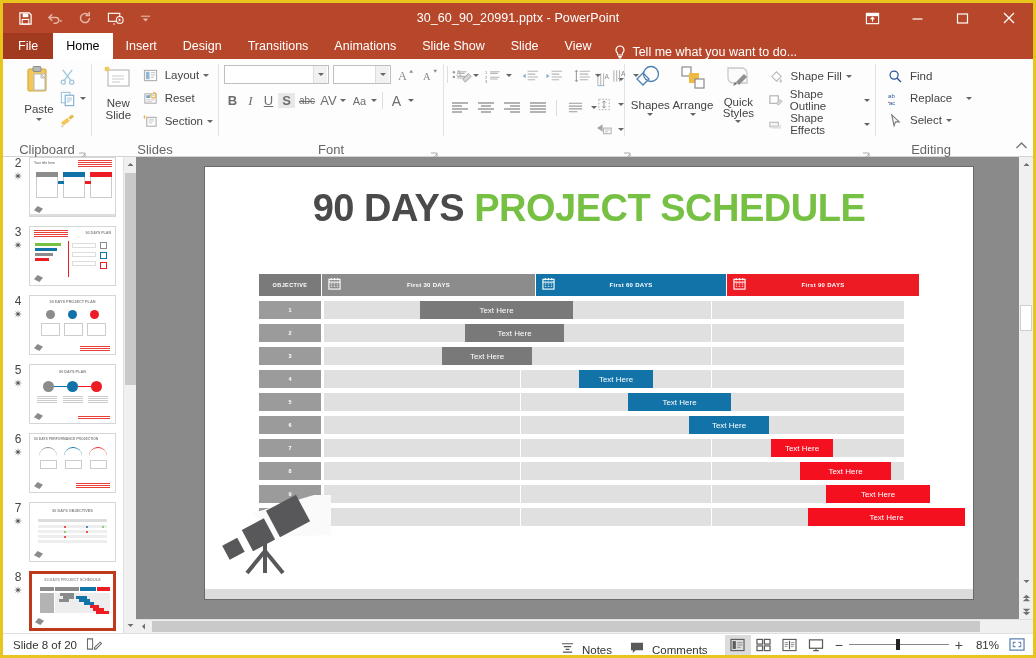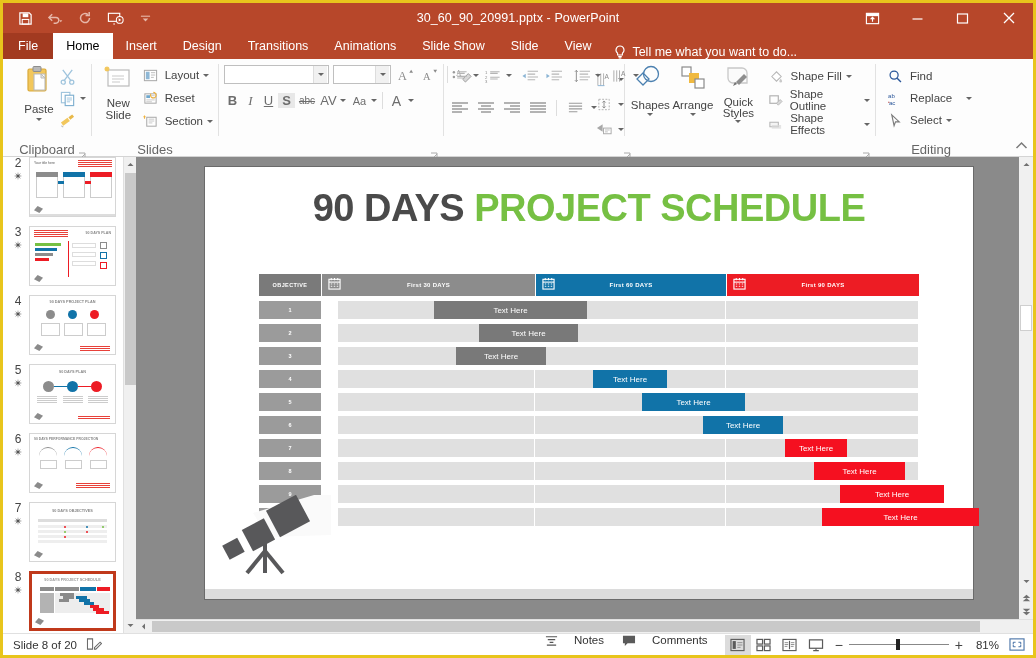--- a/index.html
+++ b/index.html
@@ -116,21 +116,21 @@
   .hdr-cell { display: flex; align-items: center; position: relative; }
   .hdr-cell .cal { margin-left: 6px; }
   .hdr-cell .htxt { position: absolute; left: 0; right: 0; text-align: center; color: #fff; font-size: 6px; font-weight: bold; letter-spacing: .3px; }
   .hdr-30 { width: 213px; background: #8c8c8c; }
   .hdr-60 { width: 190px; background: #1173a8; }
   .hdr-90 { width: 192px; background: #ed1c24; }
 
   .body-rows { margin-top: 5px; }
   .brow { display: flex; height: 18px; margin-bottom: 5px; position: relative; }
   .bnum { width: 62px; background: #9b9b9b; display: flex; align-items: center; justify-content: center; color: #fff; font-size: 5.5px; font-weight: bold; }
-  .btrack { flex: 1; display: flex; gap: 1px; margin-left: 17px; position: relative; }
+  .btrack { flex: 1; display: flex; gap: 1px; margin-left: 3px; position: relative; }
   .tcell { background: #e0e0e0; height: 18px; }
   .tc30 { width: 196px; }
   .tc60 { width: 190px; }
   .tc90 { width: 192px; }
   .bar {
     position: absolute; top: 0; height: 18px; display: flex; align-items: center;
     justify-content: center; color: #fff; font-size: 8px;
   }
   .bar.gray { background: #797979; }
   .bar.blue { background: #1173a8; }
@@ -144,21 +144,21 @@
   .ch-thumb { height: 11px; background: #c9c9c9; }
   .canvas-vscroll { position: absolute; right: 0; top: 0; bottom: 0; width: 14px; background: #f0f0f0; }
 
   
   .statusbar {
     height: 22px; background: #fff; border-top: 1px solid #e0e0e0; display: flex;
     align-items: center; font-size: 11.5px; color: #333; flex: 0 0 22px; position: relative;
   }
   .sb-left { display: flex; align-items: center; gap: 9px; padding-left: 10px; }
   .sb-right { position: absolute; right: 8px; display: flex; align-items: center; gap: 0px; }
-  .sb-item { display: flex; align-items: flex-start; gap: 16px; padding: 0 9px; height: 22px; }
+  .sb-item { display: flex; align-items: flex-end; gap: 8px; padding: 0 9px; height: 22px; }
   .viewbtn { width: 26px; height: 20px; display: flex; align-items: center; justify-content: center; }
   .viewbtn.active { background: #dcdcdc; }
   .zoomslider { display: flex; align-items: center; gap: 6px; padding: 0 6px; }
   .ztrack { width: 100px; height: 1px; background: #888; position: relative; }
   .zhandle { position: absolute; top: -5px; width: 4px; height: 11px; background: #222; }
   .ztick { position: absolute; top: -3px; width: 1px; height: 7px; background: #888; }
   .zpct { width: 30px; text-align: right; }
 </style>
 </head>
 <body>
@@ -404,20 +404,21 @@
             <span class="fmt-char" style="font-size:11px;width:19px">Aa</span>
             <span class="caret sm"></span>
           </span>
           <span style="width:1px;height:17px;background:#ddd;margin:0 4px"></span>
           <span style="display:flex;align-items:center;gap:3px">
             <span class="fmt-char" style="font-size:14px">A</span>
             <span class="caret sm"></span>
           </span>
         </div>
       </div>
+      <div class="rgroup-label">Font</div>
       <div class="dlg">
         <svg width="9" height="9" viewBox="0 0 9 9">
             <path d="M1 1h6v6" fill="none" stroke="#aaa" stroke-width="1"></path>
             <path d="M1 8l6-6" stroke="#aaa" stroke-width="1"></path>
           </svg>
       </div>
     </div>
     <div class="rgroup-sep"></div>
 
     <div class="rgroup" style="width:192px">

